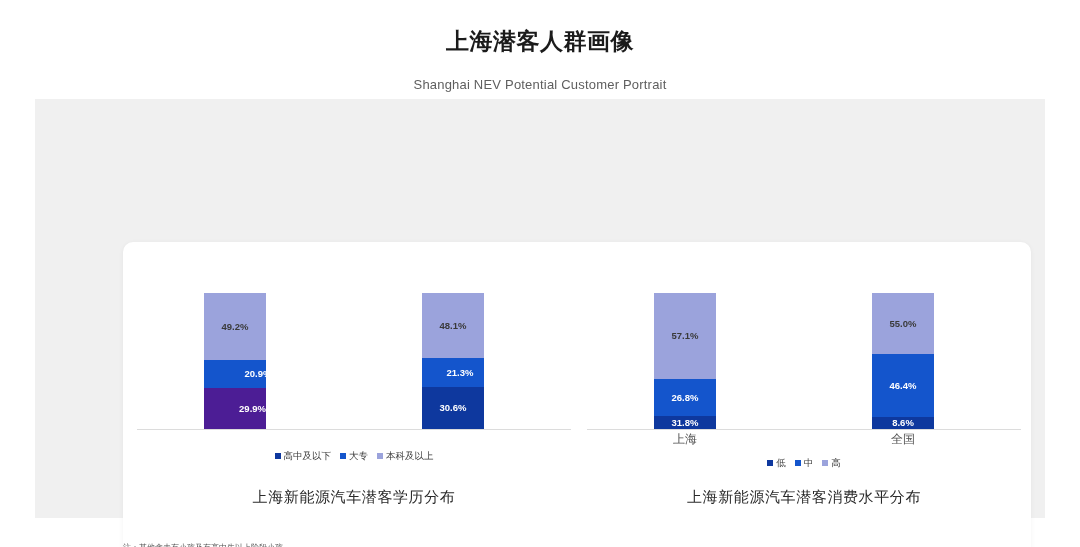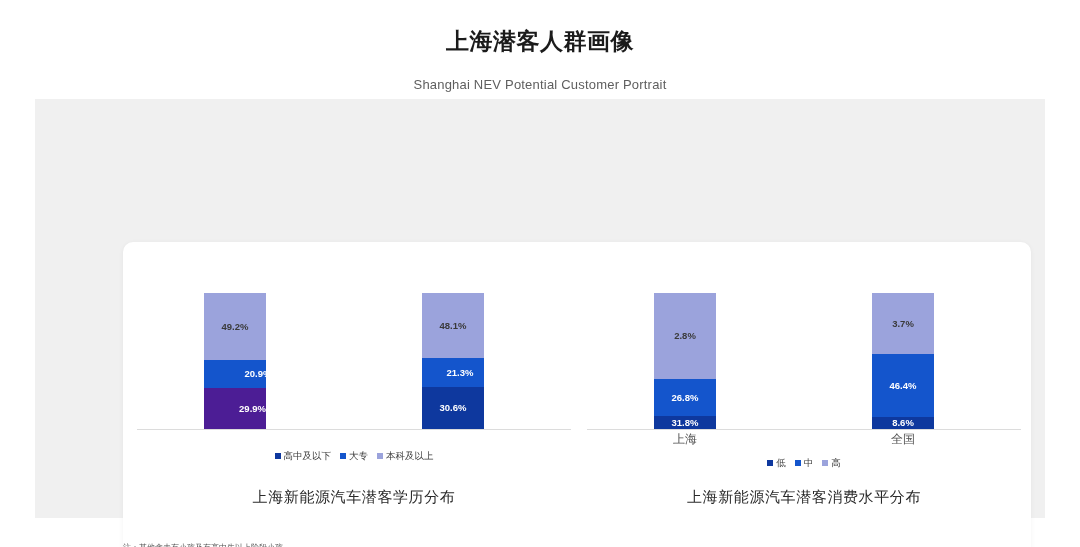--- a/index.html
+++ b/index.html
@@ -260,32 +260,32 @@
       <div class="chart-block right">
         <div class="plot">
           <div class="bar b1" style="height: 100.1%;">
             <div class="seg low" style="background: rgb(14, 56, 158); height: 9.89011%;">
               <span class="seg-label">31.8%</span>
             </div>
             <div class="seg mid" style="background: rgb(20, 85, 204); height: 26.7732%;">
               <span class="seg-label">26.8%</span>
             </div>
             <div class="seg high" style="background: rgb(155, 163, 220); height: 63.3367%;">
-              <span class="seg-label">2.8%</span>
+              <span class="seg-label">57.1%</span>
             </div>
           </div>
           <div class="bar b2" style="height: 100%;">
             <div class="seg low" style="background: rgb(14, 56, 158); height: 8.6%;">
               <span class="seg-label">8.6%</span>
             </div>
             <div class="seg mid" style="background: rgb(20, 85, 204); height: 46.4%;">
               <span class="seg-label">46.4%</span>
             </div>
             <div class="seg high" style="background: rgb(155, 163, 220); height: 45%;">
-              <span class="seg-label">3.7%</span>
+              <span class="seg-label">55.0%</span>
             </div>
           </div>
           <div class="axis-line"></div>
         </div>
 
         <div class="cat-labels">
           <div class="cat-label c1">上海</div>
           <div class="cat-label c2">全国</div>
         </div>
 

